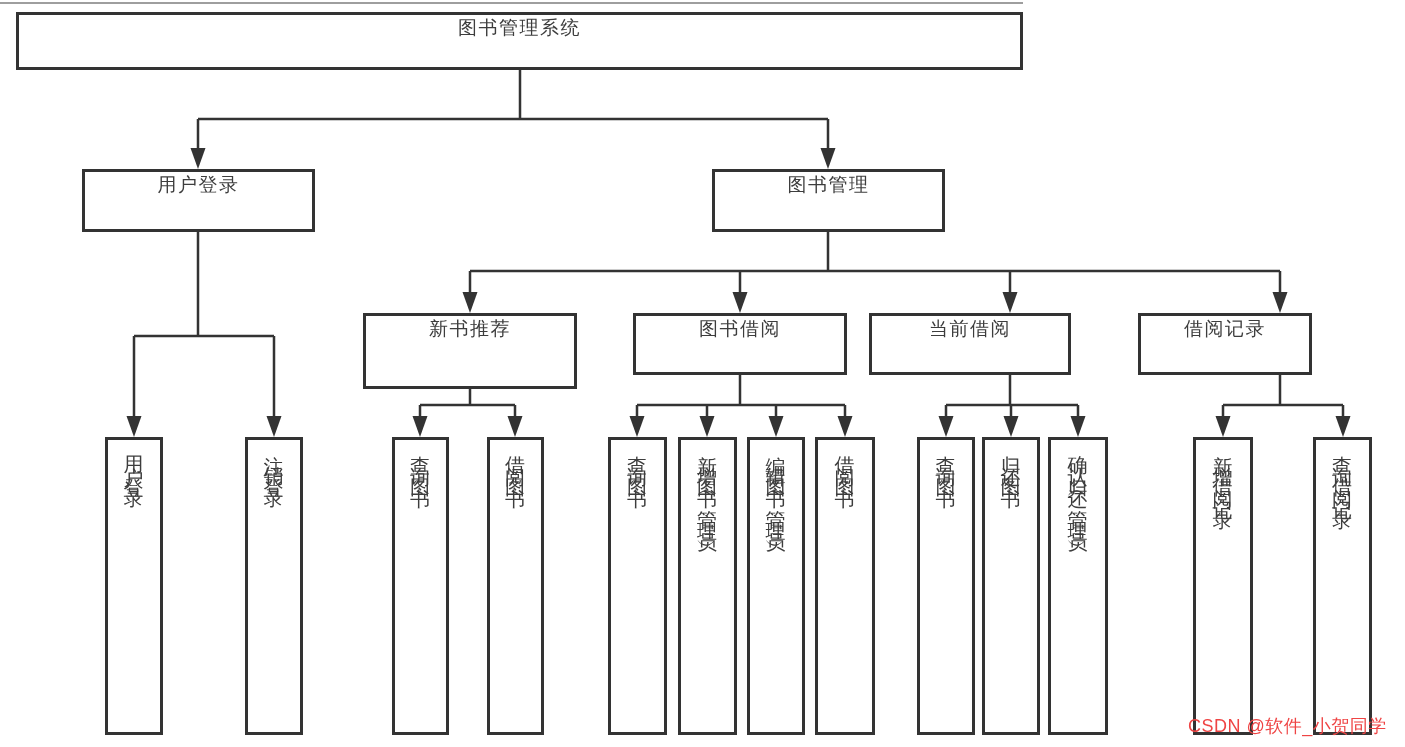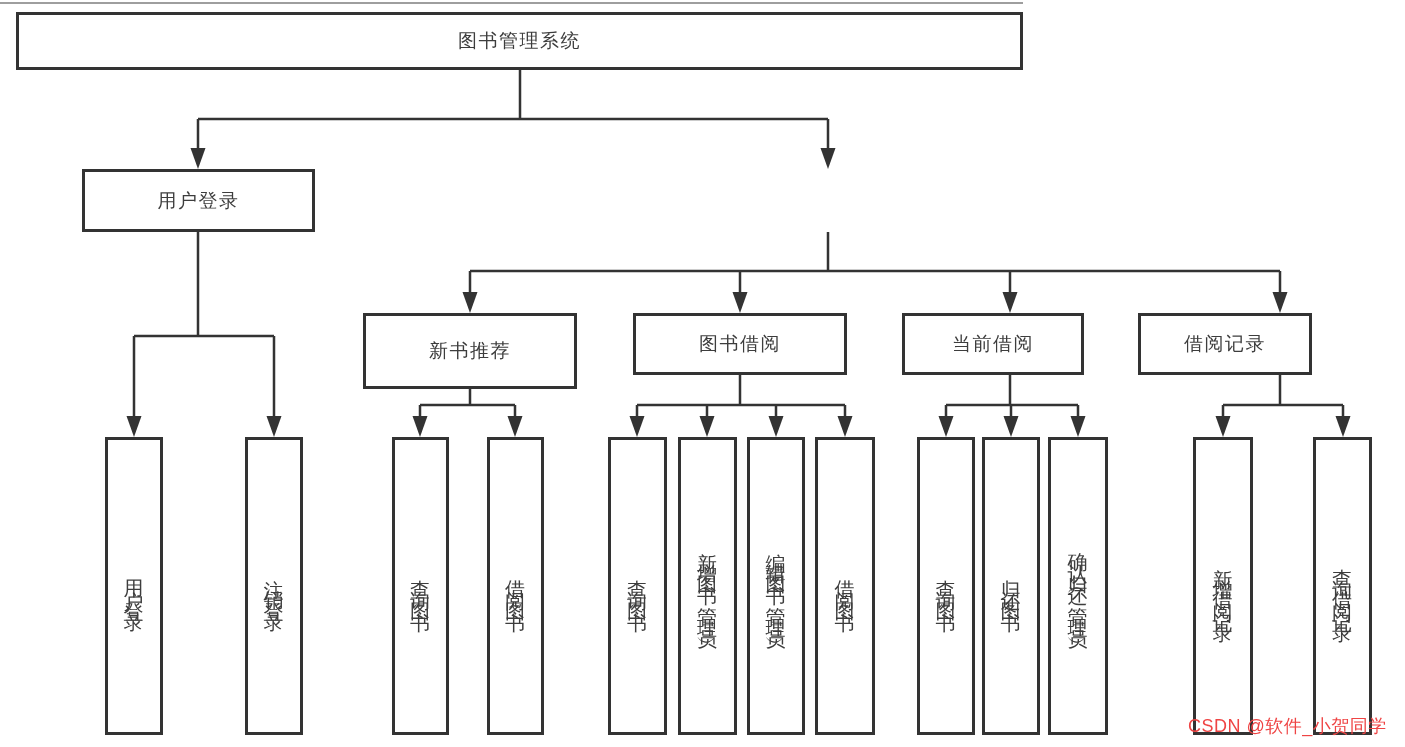--- a/index.html
+++ b/index.html
@@ -4,21 +4,21 @@
 <style>
   html,body{margin:0;padding:0;background:#ffffff;}
   .stage{
     position:relative;width:1405px;height:747px;background:#ffffff;
     font-family:"Liberation Sans","DejaVu Sans",sans-serif;overflow:hidden;
   }
   .topline{position:absolute;left:0;top:2px;width:1023px;height:2px;background:#9e9e9e;z-index:0;}
   svg.connectors{position:absolute;left:0;top:0;z-index:1;}
   .box{
     position:absolute;background:#ffffff;border:3px solid #333333;box-sizing:border-box;
-    display:flex;align-items:center;justify-content:center;color:#3d3d3d;z-index:2;
+    display:flex;justify-content:center;color:#3d3d3d;z-index:2;
   }
   .hlabel{font-size:19px;letter-spacing:1.5px;white-space:nowrap;}
   .vtext{
     writing-mode:vertical-lr;text-orientation:mixed;
     font-size:20px;letter-spacing:11px;line-height:1;white-space:nowrap;
   }
   .watermark{
     position:absolute;left:1188px;top:714px;z-index:3;
     color:#ef4444;font-size:18px;letter-spacing:0.5px;white-space:nowrap;
   }
@@ -70,28 +70,31 @@
     </g>
   </svg>
 
   <div class="box" style="left:16px;top:12px;width:1007px;height:58px">
     <span class="hlabel">图书管理系统</span>
   </div>
 
   <div class="box" style="left:82px;top:169px;width:233px;height:63px">
     <span class="hlabel">用户登录</span>
   </div>
+  <div class="box" style="left:712px;top:169px;width:233px;height:63px">
+    <span class="hlabel">图书管理</span>
+  </div>
 
   <div class="box" style="left:363px;top:313px;width:214px;height:76px">
     <span class="hlabel">新书推荐</span>
   </div>
   <div class="box" style="left:633px;top:313px;width:214px;height:62px">
     <span class="hlabel">图书借阅</span>
   </div>
-  <div class="box" style="left:902px;top:313px;width:182px;height:62px">
+  <div class="box" style="left:869px;top:313px;width:202px;height:62px">
     <span class="hlabel">当前借阅</span>
   </div>
   <div class="box" style="left:1138px;top:313px;width:174px;height:62px">
     <span class="hlabel">借阅记录</span>
   </div>
 
   <div class="box" style="left:105px;top:437px;width:58px;height:298px">
     <span class="vtext">用户登录</span>
   </div>
   <div class="box" style="left:245px;top:437px;width:58px;height:298px">

